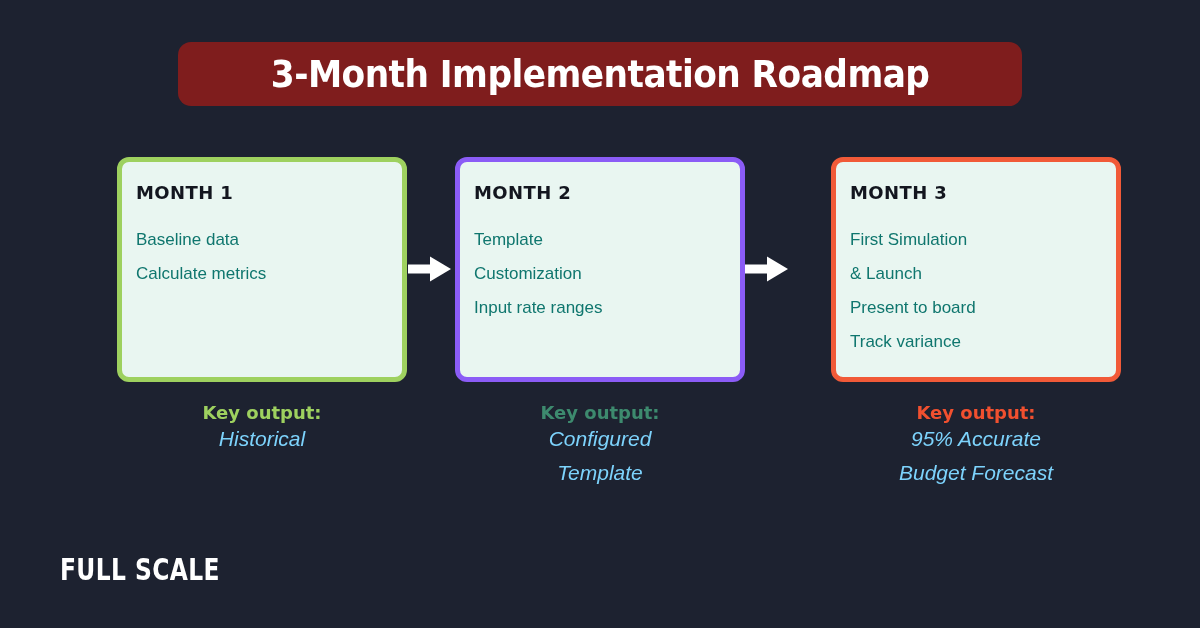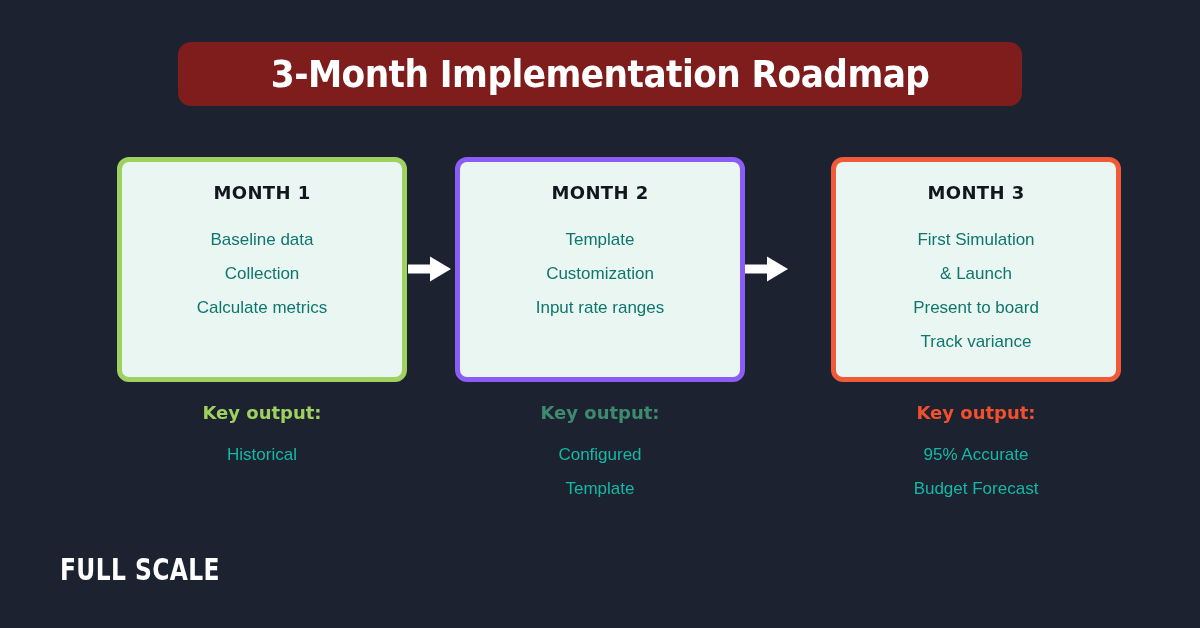--- a/index.html
+++ b/index.html
@@ -65,21 +65,21 @@
   .column.c3 { left: 831px; }
 
   
   .card {
     box-sizing: border-box;
     width: 290px;
     height: 225px;
     background: #e9f6f1;
     border-radius: 12px;
     padding: 22px 14px 14px 14px;
-    text-align: center;
+    text-align: left;
   }
   .card.c1 { border: 5px solid #9ed15f; }
   .card.c2 { border: 5px solid #8b5cf6; }
   .card.c3 { border: 5px solid #f15a38; }
 
   .card-title {
     color: #13161f;
     font-family: "DejaVu Sans", sans-serif;
     font-weight: bold;
     font-size: 18px;
@@ -97,31 +97,32 @@
   
   .keyout {
     margin-top: 22px;
     text-align: center;
   }
   .keyout-label {
     font-family: "DejaVu Sans", sans-serif;
     font-weight: bold;
     font-size: 18px;
     line-height: 1;
-    margin-bottom: 16px;
+    margin-bottom: 0;
   }
   .keyout-label.k1 { color: #9ed15f; }
   .keyout-label.k2 { color: #3d8a6e; }
   .keyout-label.k3 { color: #f1502f; }
 
   .keyout-line {
-    color: #14b8a6;
-    font-size: 17px;
+    color: #7dd3fc;
+    font-size: 21px;
     line-height: 34px;
     white-space: nowrap;
+    font-style: italic;
   }
 
   
   .arrow {
     position: absolute;
     top: 255px;
     width: 44px;
     height: 28px;
   }
   .arrow.a1 { left: 408px; }
@@ -151,21 +152,20 @@
   <div class="title-banner">
     <div class="title-text">3-Month Implementation Roadmap</div>
   </div>
 
   <div class="columns">
 
     <div class="column c1">
       <div class="card c1">
         <div class="card-title">MONTH 1</div>
         <div class="card-line">Baseline data</div>
-        <div class="card-line">Collection</div>
         <div class="card-line">Calculate metrics</div>
       </div>
       <div class="keyout">
         <div class="keyout-label k1">Key output:</div>
         <div class="keyout-line">Historical</div>
       </div>
     </div>
 
     <div class="column c2">
       <div class="card c2">

